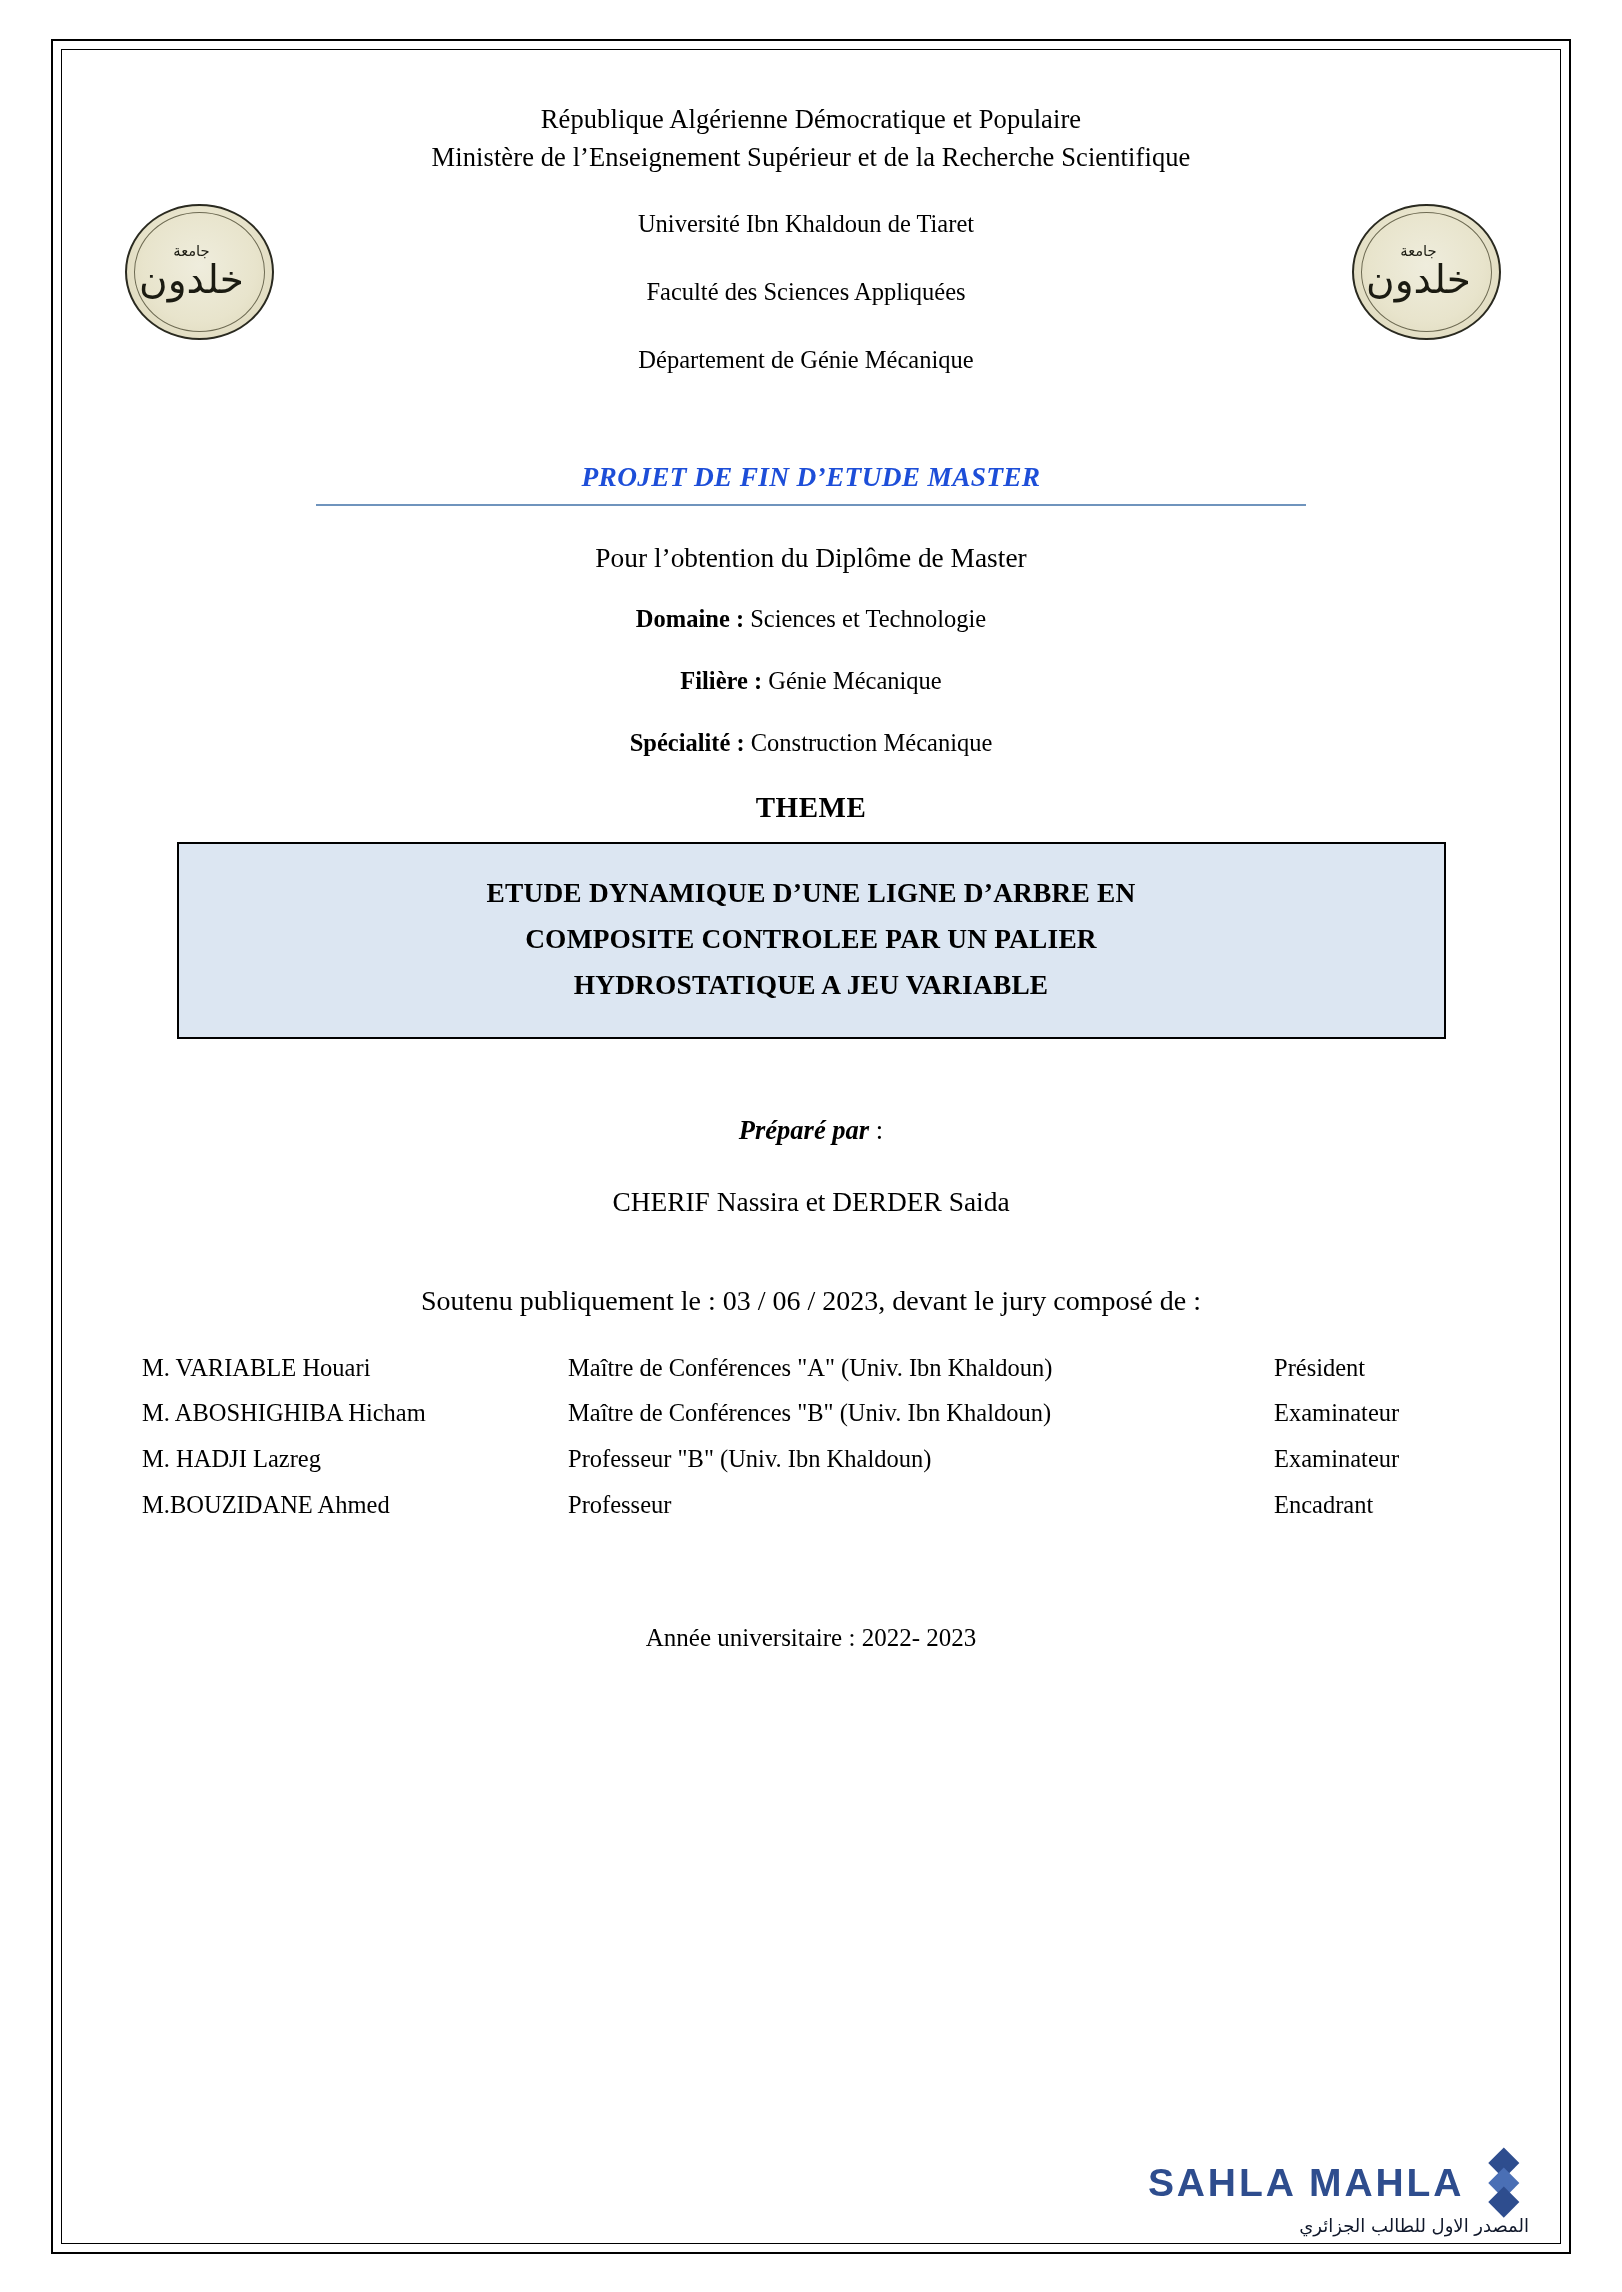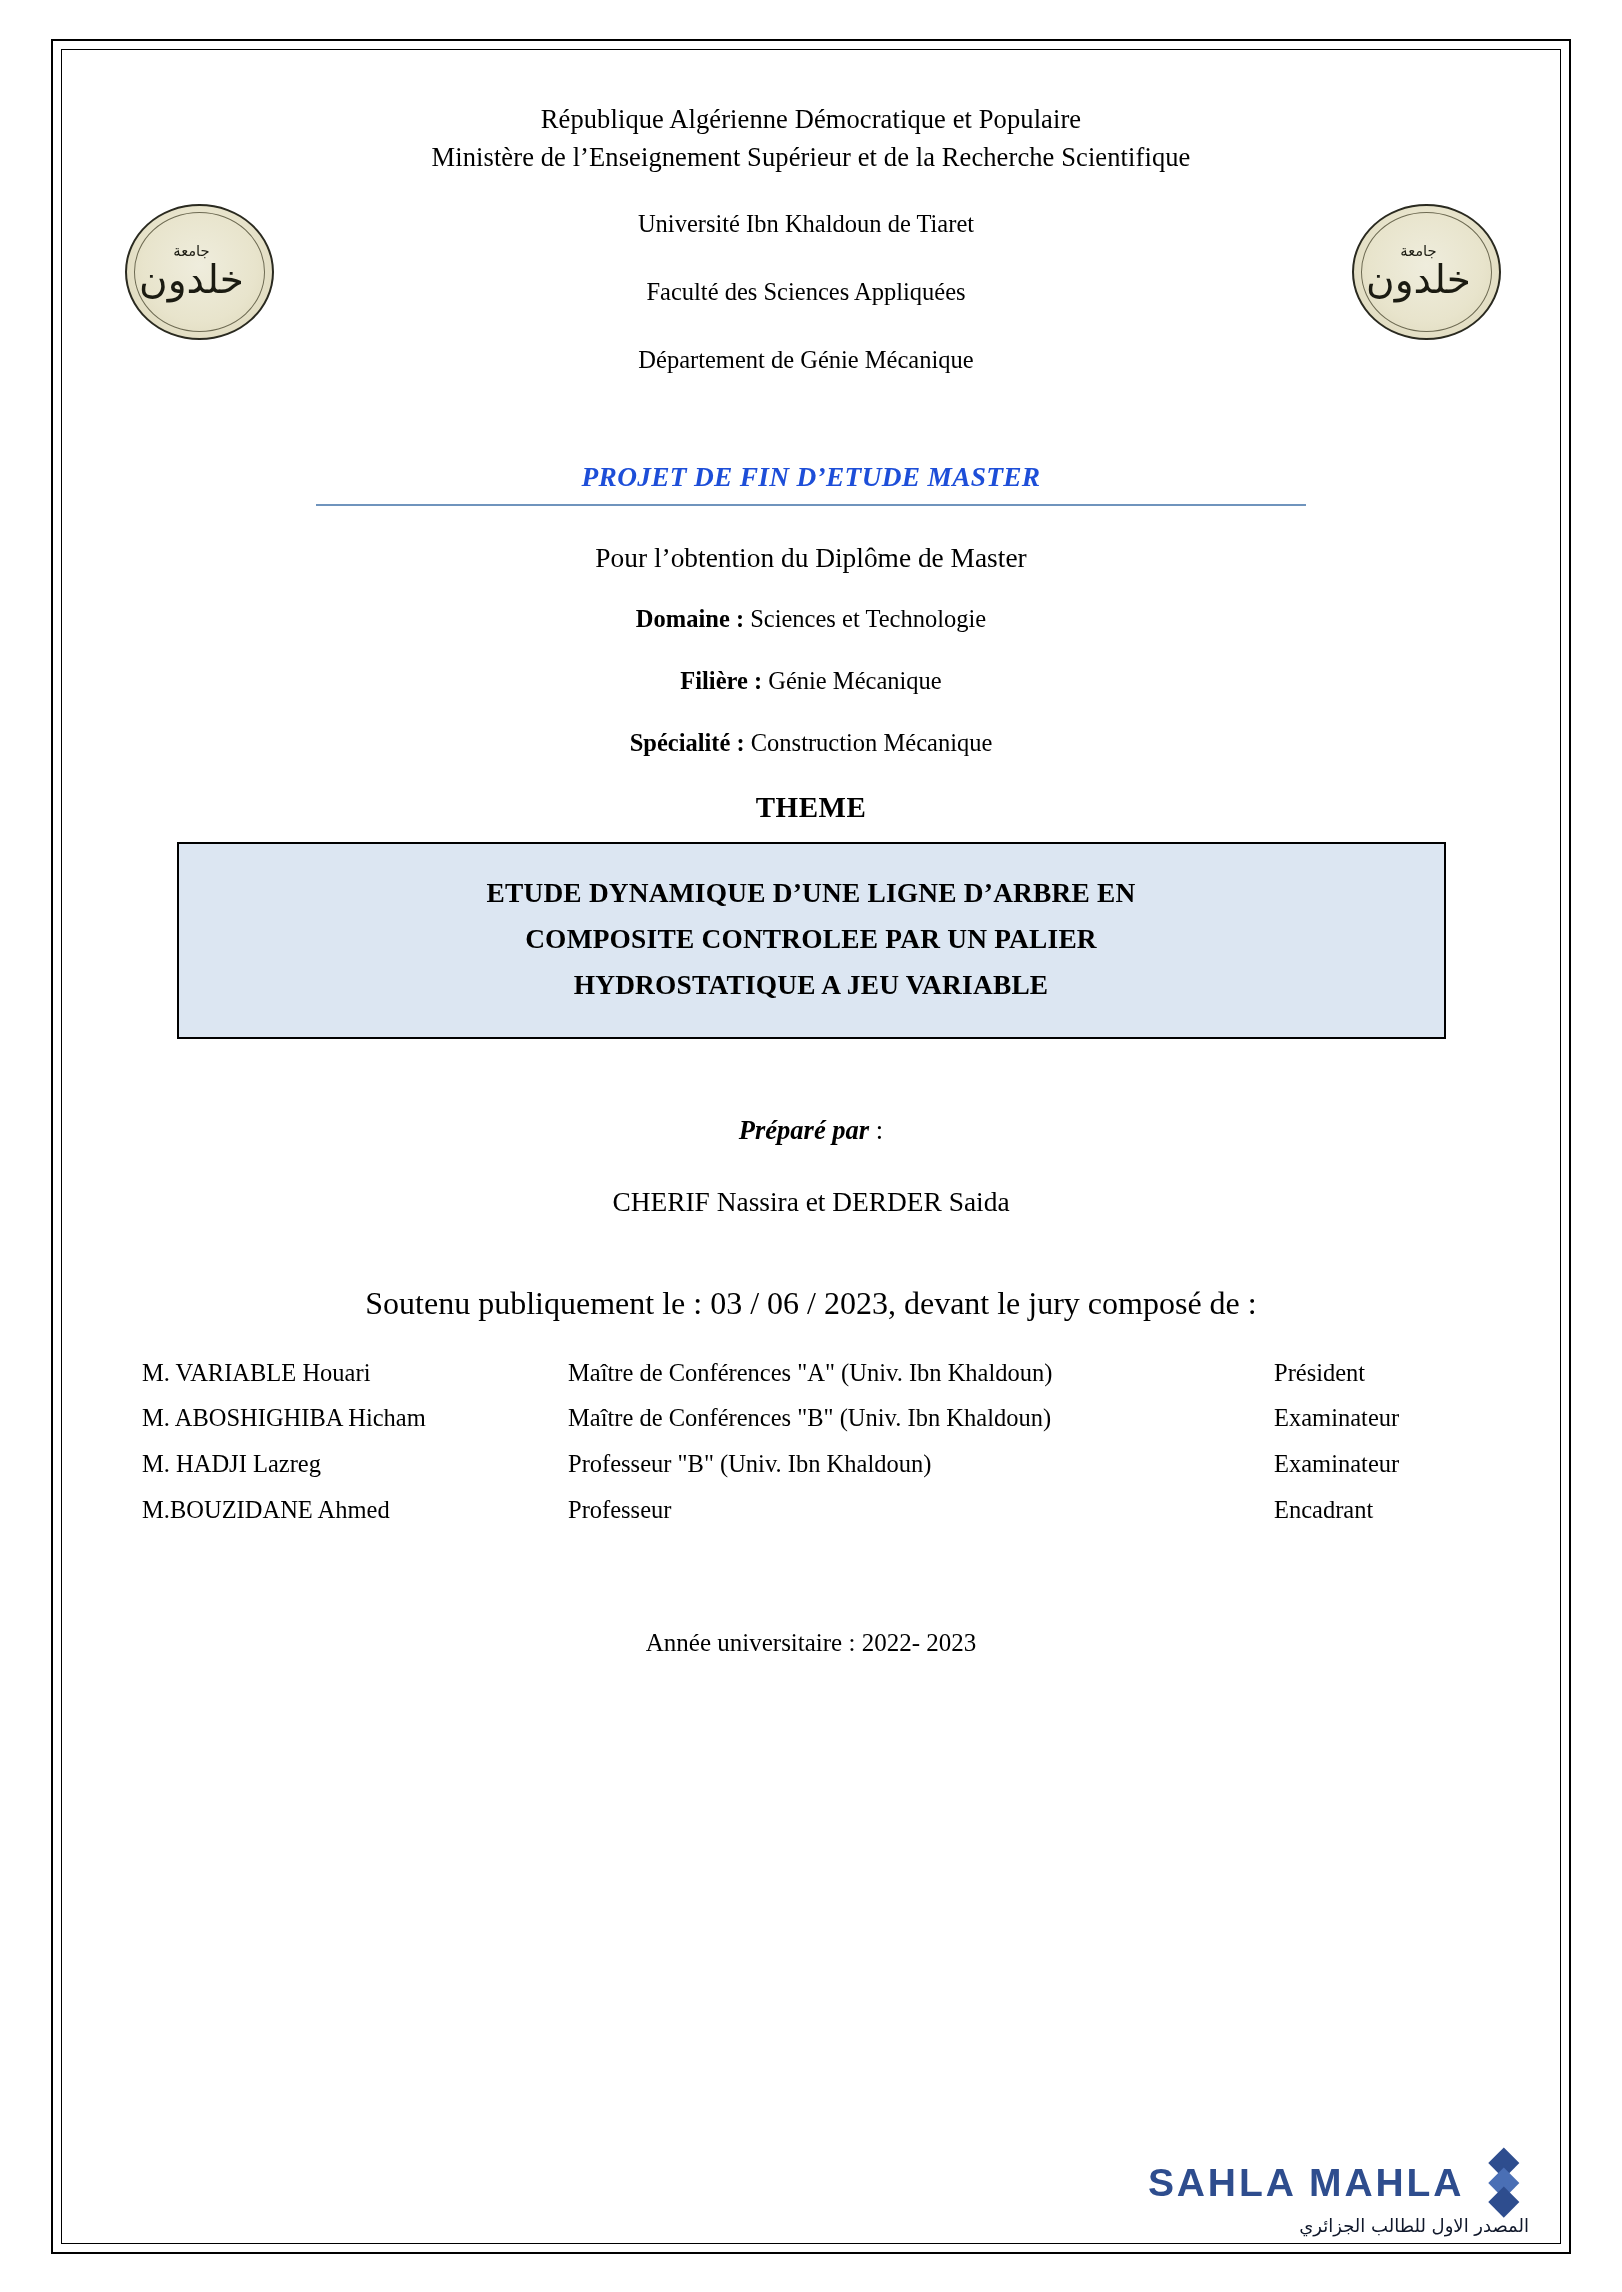--- a/index.html
+++ b/index.html
@@ -178,21 +178,21 @@
 
   .authors {
     margin-top: 41px;
     text-align: center;
     font-size: 27.4px;
   }
 
   .soutenu {
     margin-top: 67px;
     text-align: center;
-    font-size: 32px;
+    font-size: 28px;
   }
 
   .jury {
     margin: 31px 54px 0 54px;
     width: calc(100% - 108px);
     border-collapse: collapse;
     font-size: 24.5px;
   }
   .jury td {
     padding: 5.9px 0 11.8px 0;

